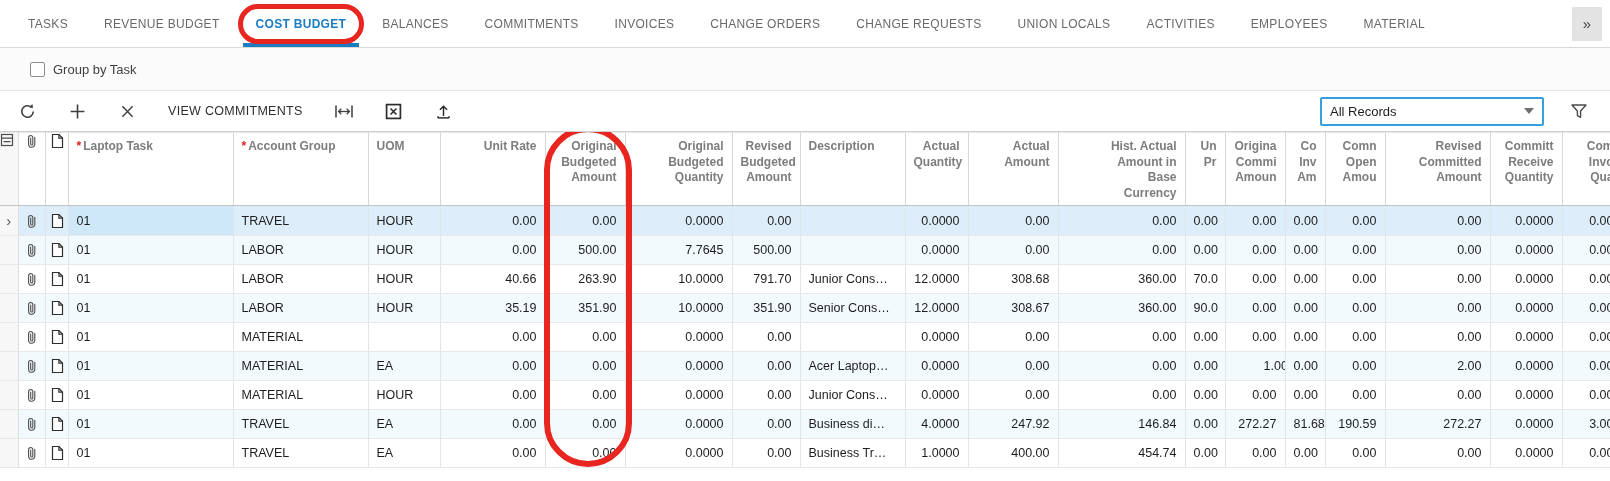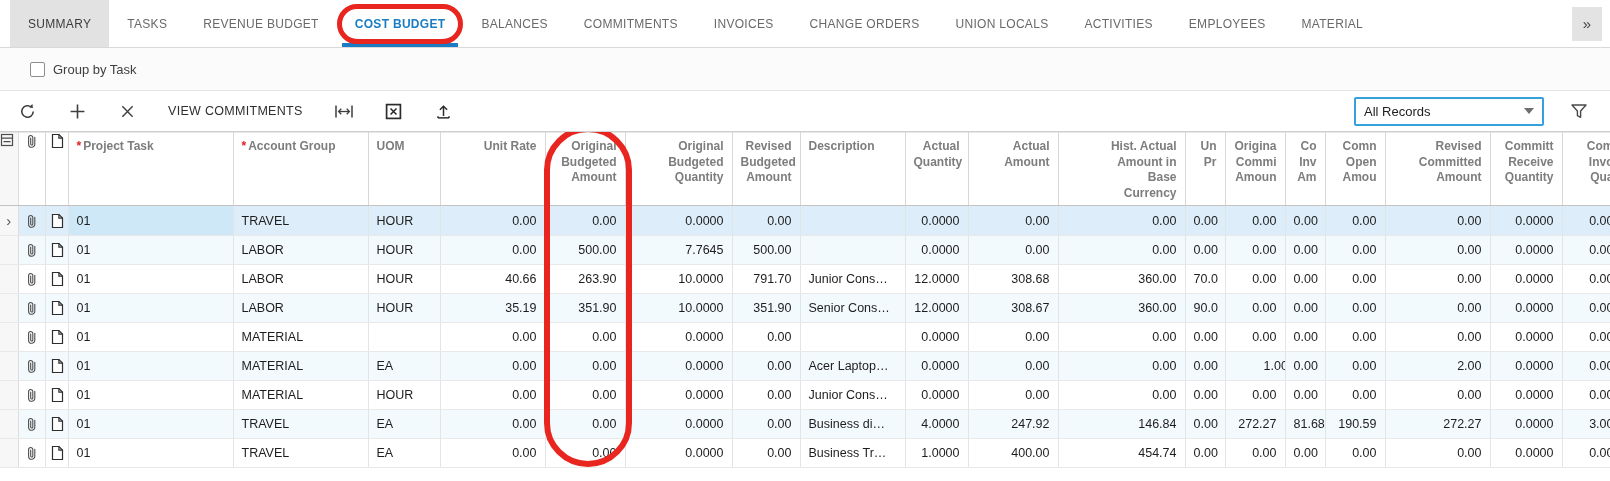--- a/index.html
+++ b/index.html
@@ -34,21 +34,21 @@
     background:#fff; margin-right:8px; cursor:pointer;}
   .optlabel{font-size:13px; color:#3f3f3f;}
 
   
   .toolbar{display:flex; align-items:center; height:41px; padding:0 14px;
     background:#fff; border-bottom:1px solid #cfcfcf;}
   .tbtn{display:flex; align-items:center; justify-content:center; min-width:26px; height:28px;
     margin-right:24px; cursor:pointer; color:#3e3e3e;}
   .tbtn.text{font-size:12.5px; letter-spacing:.3px; color:#2f2f2f; font-weight:400; padding:0 4px;}
   .tb-right{margin-left:auto; display:flex; align-items:center;}
-  .combo{display:flex; align-items:center; width:190px; height:29px;
+  .combo{display:flex; align-items:center; width:224px; height:29px;
     border:2px solid var(--comboborder); border-radius:2px; background:#fff;
     padding:0 8px; margin-right:22px; cursor:pointer;}
   .combo .val{font-size:13px; color:#1d1d1d; flex:1;}
   .funnel{margin-right:10px;}
 
   
   .gridwrap{position:relative; width:1610px; overflow:hidden;}
   table{border-collapse:collapse; table-layout:fixed; width:1622px;}
   th,td{border-right:1px solid #e1e5e8; border-bottom:1px solid #e8e8e8;
     overflow:hidden; white-space:nowrap;}
@@ -67,23 +67,20 @@
   .rowchev{font-size:15px; color:#555; line-height:29px;}
   .req{color:#e02020; margin-right:2px;}
   .col-oval{position:absolute; left:544px; top:-6px; width:88px; height:341px;
     border:6px solid var(--red); border-radius:46px; pointer-events:none; z-index:6;}
 </style>
 </head>
 <body>
 
 <div class="tabbar" id="tabbar">
 
-  <div class="tab highlighted">
-      <span>SUMMARY</span>
-    </div>
     <div class="tab normal">
       <span>TASKS</span>
     </div>
     <div class="tab normal">
       <span>REVENUE BUDGET</span>
     </div>
     <div class="tab active">
       <span>COST BUDGET</span>
       <i class="tab-oval"></i>
     </div>
@@ -91,20 +88,23 @@
       <span>BALANCES</span>
     </div>
     <div class="tab normal">
       <span>COMMITMENTS</span>
     </div>
     <div class="tab normal">
       <span>INVOICES</span>
     </div>
     <div class="tab normal">
       <span>CHANGE ORDERS</span>
+    </div>
+    <div class="tab normal">
+      <span>CHANGE REQUESTS</span>
     </div>
     <div class="tab normal">
       <span>UNION LOCALS</span>
     </div>
     <div class="tab normal">
       <span>ACTIVITIES</span>
     </div>
     <div class="tab normal">
       <span>EMPLOYEES</span>
     </div>
@@ -220,21 +220,21 @@
                 <rect x="1.5" y="1.5" width="11" height="11" fill="none" stroke="#4d4d4d" stroke-width="1.2"></rect>
                 <path d="M1.5 5.2h11M3.5 8.6h7" stroke="#4d4d4d" stroke-width="1.2"></path>
               </svg></span></th>
           <th class="iconcell"><span><svg width="13" height="16" viewBox="0 0 13 16">
                 <path d="M9.8 4.2v7a3.1 3.1 0 0 1-6.2 0V4.6a2.1 2.1 0 0 1 4.2 0v6.4a1.05 1.05 0 0 1-2.1 0V5" fill="none" stroke="#4d4d4d" stroke-width="1.1" stroke-linecap="round"></path>
               </svg></span></th>
           <th class="iconcell"><span><svg width="14" height="16" viewBox="0 0 14 16">
                 <path d="M2.5 1.5h6.4l3.6 3.6v9.4H2.5z" fill="#fff" stroke="#2e2e2e" stroke-width="1.2"></path>
                 <path d="M8.9 1.5v3.6h3.6" fill="none" stroke="#2e2e2e" stroke-width="1.2"></path>
               </svg></span></th>
-          <th style="text-align: left;"><span class="req">*</span><span>Project Task</span></th>
+          <th style="text-align: left;"><span class="req">*</span><span>Laptop Task</span></th>
           <th style="text-align: left;"><span class="req">*</span><span>Account Group</span></th>
           <th style="text-align: left;"><span>UOM</span></th>
           <th style="text-align: right;"><span>Unit Rate</span></th>
           <th style="text-align: right;"><span>Original
 Budgeted
 Amount</span></th>
           <th style="text-align: right;"><span>Original
 Budgeted
 Quantity</span></th>
           <th style="text-align: right;"><span>Revised

